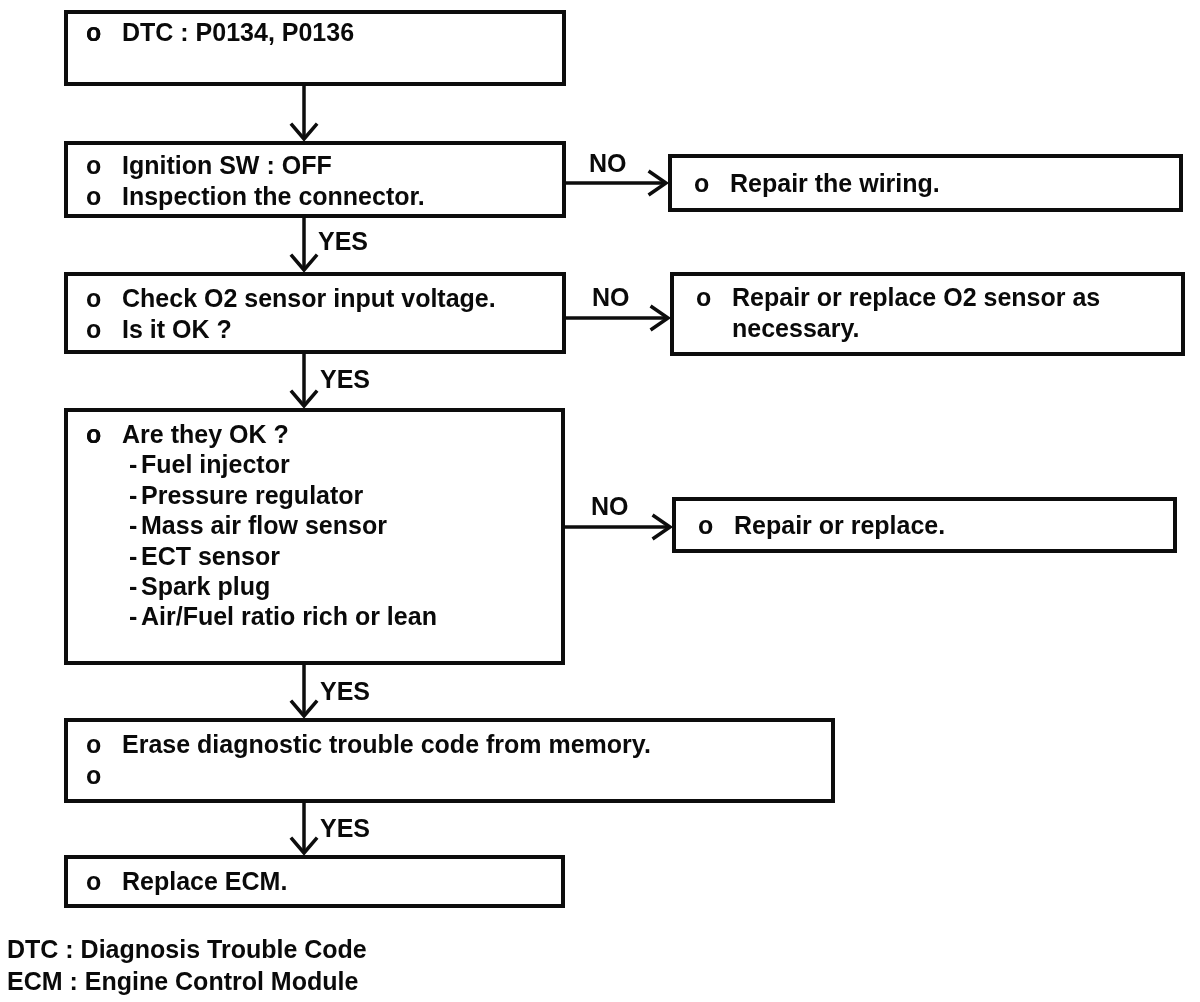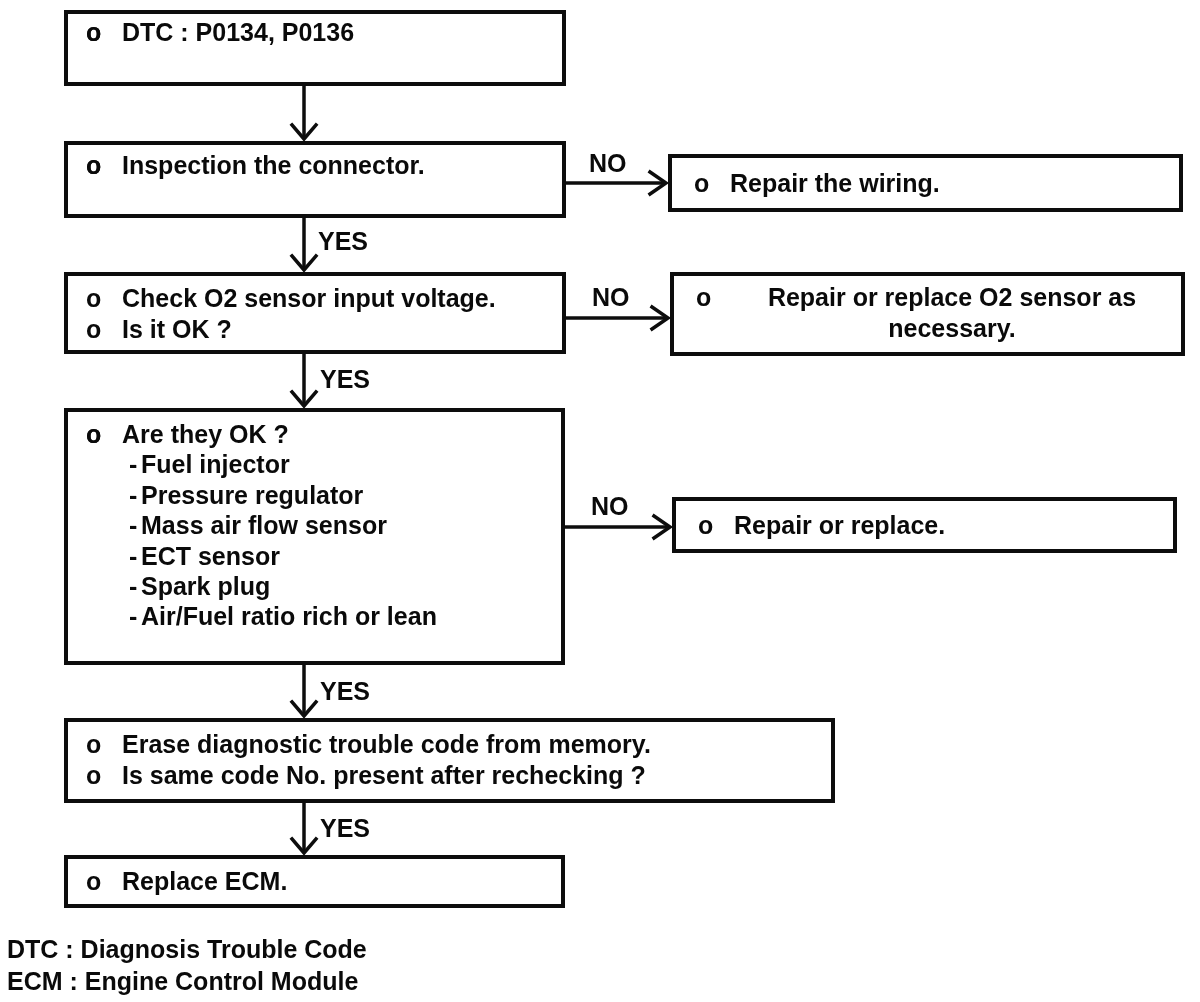--- a/index.html
+++ b/index.html
@@ -25,21 +25,21 @@
     font-size:25px;
     line-height:31px;
   }
   .brow { position:relative; padding-left:54px; white-space:nowrap; }
   .brow .bullet { position:absolute; left:18px; top:0; }
   .side .brow { padding-left:58px; white-space:normal; }
   .side .brow .bullet { left:22px; }
   .item { position:relative; padding-left:73px; white-space:nowrap; }
   .item .dash { position:absolute; left:61px; top:0; }
   .units .brow, .units .item { line-height:30.4px; }
-  .wraptext { display:inline-block; max-width:440px; vertical-align:top;text-align:center; }
+  .wraptext { display:inline-block; max-width:440px; vertical-align:top; }
   .lbl { position:absolute; font-size:25px; line-height:26px;text-align:center; }
   .footnote { position:absolute; font-size:25px; line-height:30px; white-space:nowrap; }
 </style>
 </head>
 <body>
 
 <div class="page">
 
   <svg class="connectors" width="1200" height="1002" viewBox="0 0 1200 1002" aria-hidden="true">
     <g>
@@ -82,20 +82,21 @@
     </div>
     <div class="brow">
       <span class="bullet">o</span>
       <span>DTC : P0134, P0136</span>
     </div>
   </div>
 
   <div class="box" style="left:64px; top:141px; width:502px; height:77px; padding-top:5px;">
     <div class="brow">
       <span class="bullet">o</span>
+      <span>Ignition SW : OFF</span>
     </div>
     <div class="brow">
       <span class="bullet">o</span>
       <span>Inspection the connector.</span>
     </div>
   </div>
 
   <div class="box side" style="left:668px; top:154px; width:515px; height:58px; padding-top:10px;">
     <div class="brow">
       <span class="bullet">o</span>
@@ -162,21 +163,20 @@
     </div>
   </div>
 
   <div class="box" style="left:64px; top:718px; width:771px; height:85px; padding-top:7px;">
     <div class="brow">
       <span class="bullet">o</span>
       <span>Erase diagnostic trouble code from memory.</span>
     </div>
     <div class="brow">
       <span class="bullet">o</span>
-      <span>Is same code No. present after rechecking ?</span>
     </div>
   </div>
 
   <div class="box" style="left:64px; top:855px; width:501px; height:53px; padding-top:7px;">
     <div class="brow">
       <span class="bullet">o</span>
       <span>Replace ECM.</span>
     </div>
   </div>
 

